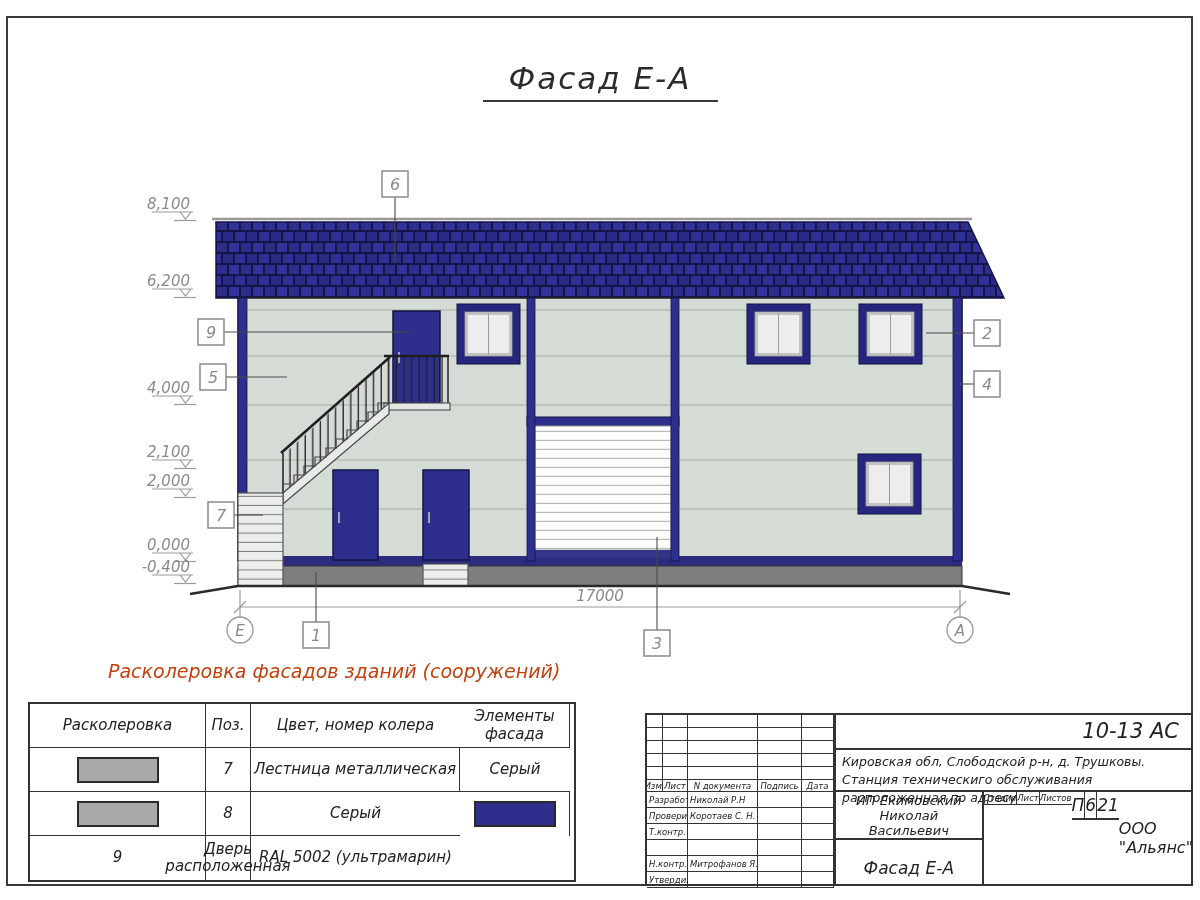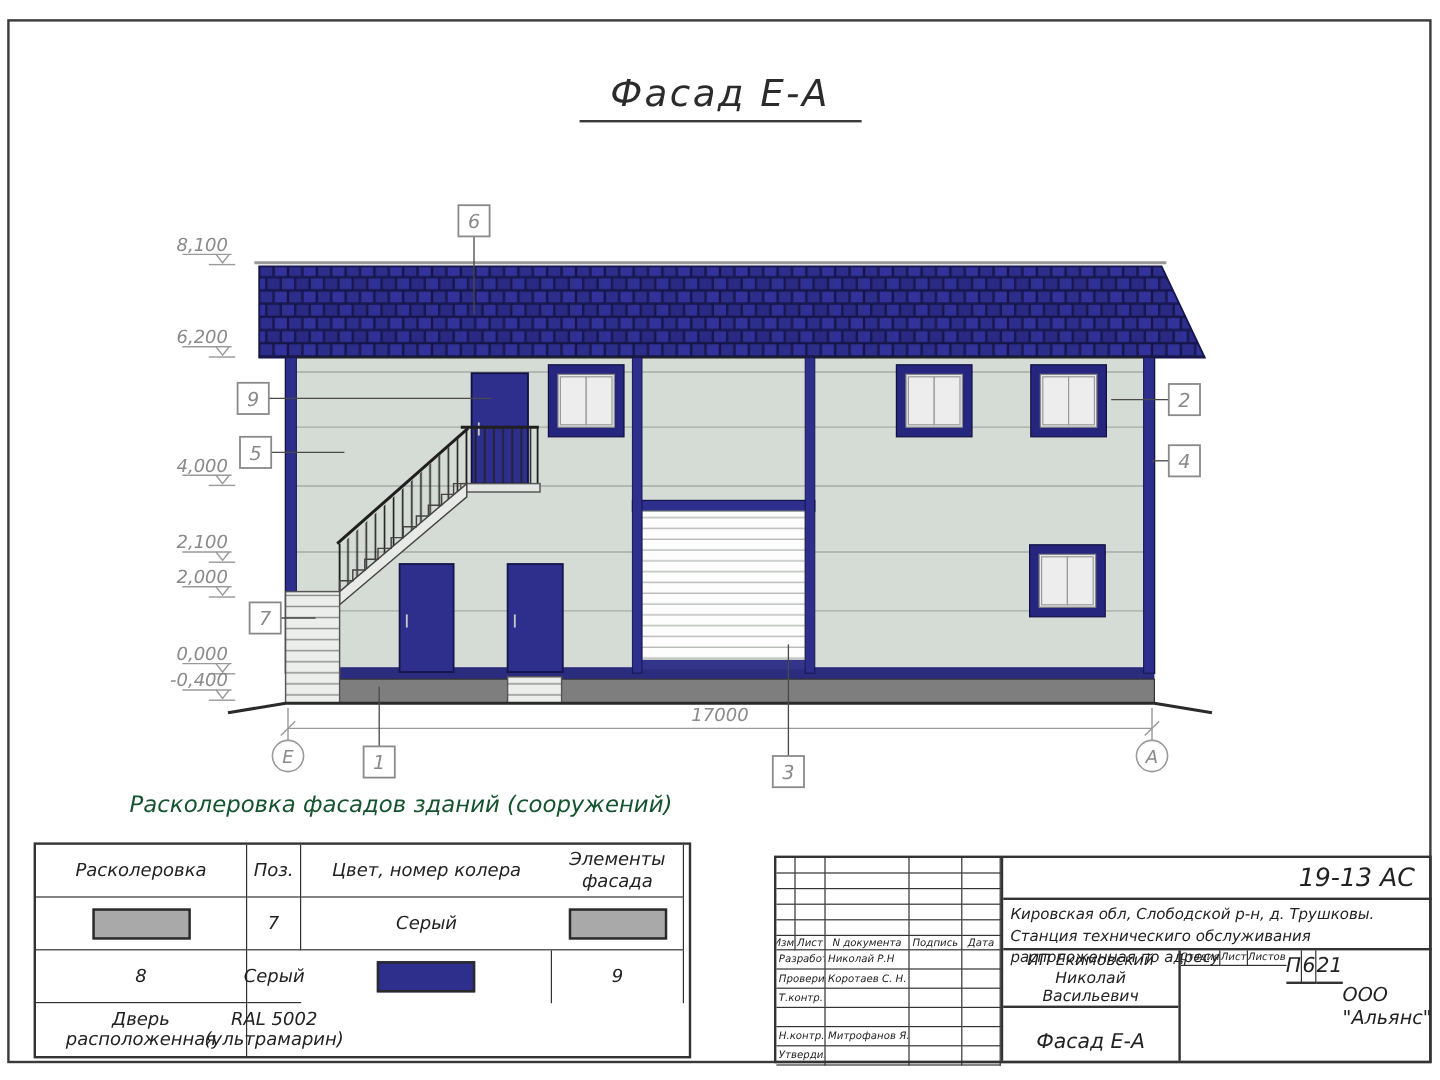--- a/index.html
+++ b/index.html
@@ -10,21 +10,21 @@
   .page-title{position:absolute;left:0;top:60px;width:100%;text-align:center;}
   .page-title span{display:inline-block;font-style:italic;font-size:31px;color:#2b2b2b;
     padding:0 26px 4px 26px;border-bottom:2px solid #3a3a3a;letter-spacing:2px;}
   
   .t-dim{font:italic 15px "DejaVu Sans",sans-serif;fill:#8a8a8a;}
   .t-call{font:italic 16px "DejaVu Sans",sans-serif;fill:#8a8a8a;}
   .ln-dim{stroke:#9a9a9a;stroke-width:1.2;fill:none;}
   .ln-leader{stroke:#4a4a4a;stroke-width:1.1;fill:none;}
   .co-box{fill:#ffffff;stroke:#8a8a8a;stroke-width:1.5;}
   
-  .legend-title{position:absolute;left:108px;top:660px;font-style:italic;font-size:19px;color:#14532d;}
+  .legend-title{position:absolute;left:108px;top:660px;font-style:italic;font-size:19px;color:#c2410c;}
   .legend{position:absolute;left:28px;top:702px;width:548px;border:2px solid #333;
     box-sizing:border-box;display:grid;grid-template-columns:176px 45px 209px 110px;
     grid-template-rows:44px 44px 44px 44px;}
   .legend .cell{border-right:1.5px solid #333;border-bottom:1.5px solid #333;
     display:flex;align-items:center;justify-content:center;text-align:center;
     font-style:italic;font-size:15px;color:#222;line-height:1.15;}
   .legend .cell.last-col{border-right:none;}
   .legend .cell.last-row{border-bottom:none;}
   .swatch{width:82px;height:26px;border:2px solid #2a2a2a;box-sizing:border-box;}
   
@@ -269,20 +269,21 @@
 <div class="legend">
   <div class="cell">Расколеровка</div>
   <div class="cell">Поз.</div>
   <div class="cell last-col">Цвет, номер колера</div>
   <div class="cell">Элементы фасада</div>
 
   <div class="cell">
     <div class="swatch" style="background: rgb(169, 169, 169);"></div>
   </div>
   <div class="cell">7</div>
+  <div class="cell">Лестница металлическая</div>
   <div class="cell last-col">Серый</div>
 
   <div class="cell">
     <div class="swatch" style="background: rgb(169, 169, 169);"></div>
   </div>
   <div class="cell">8</div>
   <div class="cell last-col">Серый</div>
 
   <div class="cell last-row">
     <div class="swatch" style="background: rgb(46, 46, 140);"></div>
@@ -347,21 +348,21 @@
     <div class="c">Митрофанов Я. А.</div>
     <div class="c"></div>
       <div class="c"></div>
     <div class="c role">Утвердил</div>
     <div class="c"></div>
     <div class="c"></div>
       <div class="c"></div>
   </div>
 
   <div class="right">
-    <div class="code-cell">19-13 АС</div>
+    <div class="code-cell">10-13 АС</div>
     <div class="desc-cell">
       <div>Кировская обл, Слободской р-н, д. Трушковы.</div>
       <div>Станция техническиго обслуживания расположенная по адресу</div>
     </div>
     <div class="bottom">
       <div class="b-left">
         <div class="client-cell">ИП Екимовский Николай Васильевич</div>
         <div class="name-cell">Фасад Е-А</div>
       </div>
       <div class="b-right">

